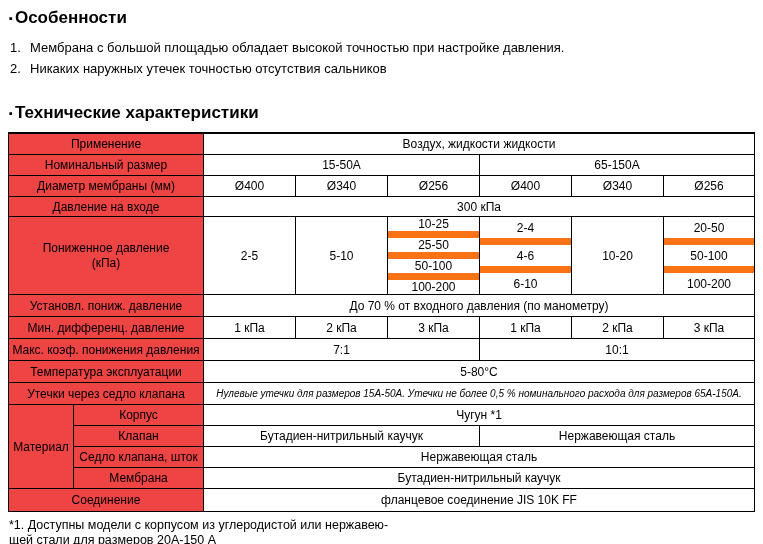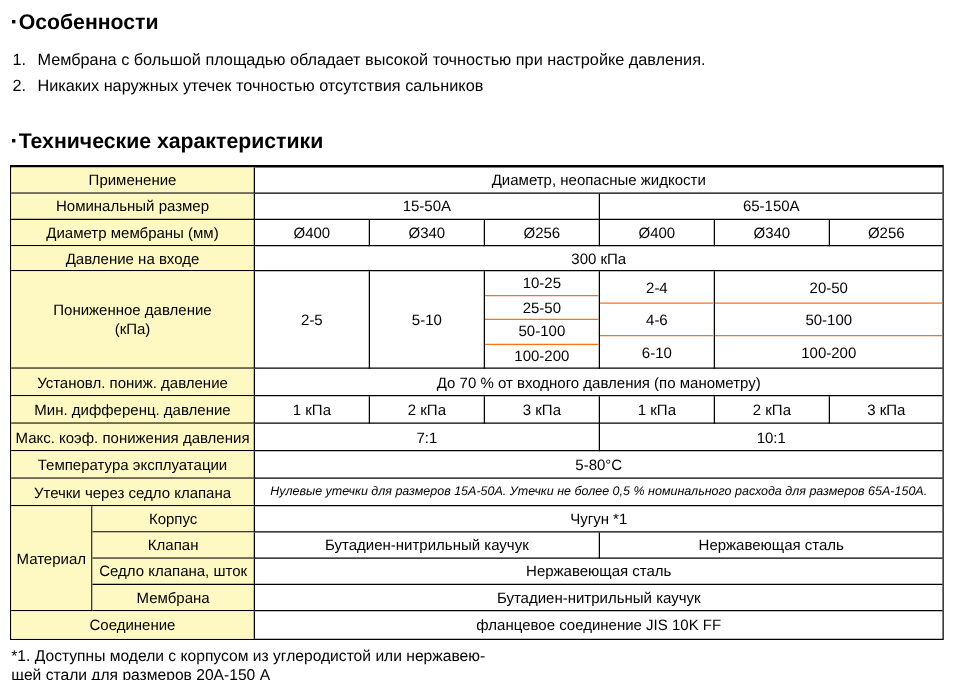--- a/index.html
+++ b/index.html
@@ -33,30 +33,30 @@
   .h20 { height: 20px; } .h21 { height: 21px; } .h22 { height: 22px; }
   .h78 { height: 78px; } .h84 { height: 84px; }
   .c {
     border-right: 1px solid #000;
     border-bottom: 1px solid #000;
     display: flex; align-items: center; justify-content: center;
     text-align: center; overflow: hidden;
   }
   .nbr { border-right: none !important; }
   .nbb { border-bottom: none !important; }
-  .lbl { background: #fef9c3; }
+  .lbl { background: #ef4444; }
   .w195 { width: 195px; flex: none; }
   .w92  { width: 92px;  flex: none; }
   .w276 { width: 276px; flex: none; }
   .w65  { width: 65px;  flex: none; }
   .w130 { width: 130px; flex: none; }
   .fx { flex: 1; }
   .stack { flex-direction: column; align-items: stretch; justify-content: stretch; padding: 0; }
   .sc {
-    flex: 1; border-bottom: 1px solid #f97316;
+    flex: 1; border-bottom: 7px solid #f97316;
     display: flex; align-items: center; justify-content: center;
   }
   .sc:last-child { border-bottom: none; }
   .two-line { flex-direction: column; line-height: 1.25; }
   .small { font-size: 10px; font-style: italic; }
   .mat-rows { display: flex; flex-direction: column; flex: 1; }
   .mr { display: flex; flex: 1; }
   .footnote { margin: 6px 0 0 9px; font-size: 12.5px; line-height: 1.2; }
 </style>
 </head>
@@ -82,21 +82,21 @@
 
   <div class="section-title" id="specs-title">
     <span class="sq">▪</span>
     <span>Технические характеристики</span>
   </div>
 
   <div class="tbl">
 
     <div class="tr h21">
       <div class="c lbl w195">Применение</div>
-      <div class="c fx nbr">Диаметр, неопасные жидкости</div>
+      <div class="c fx nbr">Воздух, жидкости жидкости</div>
     </div>
 
     <div class="tr h21">
       <div class="c lbl w195">Номинальный размер</div>
       <div class="c w276">15-50A</div>
       <div class="c fx nbr">65-150A</div>
     </div>
 
     <div class="tr h21">
       <div class="c lbl w195">Диаметр мембраны (мм)</div>
@@ -124,20 +124,21 @@
         <div class="sc">10-25</div>
         <div class="sc">25-50</div>
         <div class="sc">50-100</div>
         <div class="sc">100-200</div>
       </div>
       <div class="c w92 stack">
         <div class="sc">2-4</div>
         <div class="sc">4-6</div>
         <div class="sc">6-10</div>
       </div>
+      <div class="c w92">10-20</div>
       <div class="c fx stack nbr">
         <div class="sc">20-50</div>
         <div class="sc">50-100</div>
         <div class="sc">100-200</div>
       </div>
     </div>
 
     <div class="tr h22">
       <div class="c lbl w195">Установл. пониж. давление</div>
       <div class="c fx nbr">До 70 % от входного давления (по манометру)</div>

